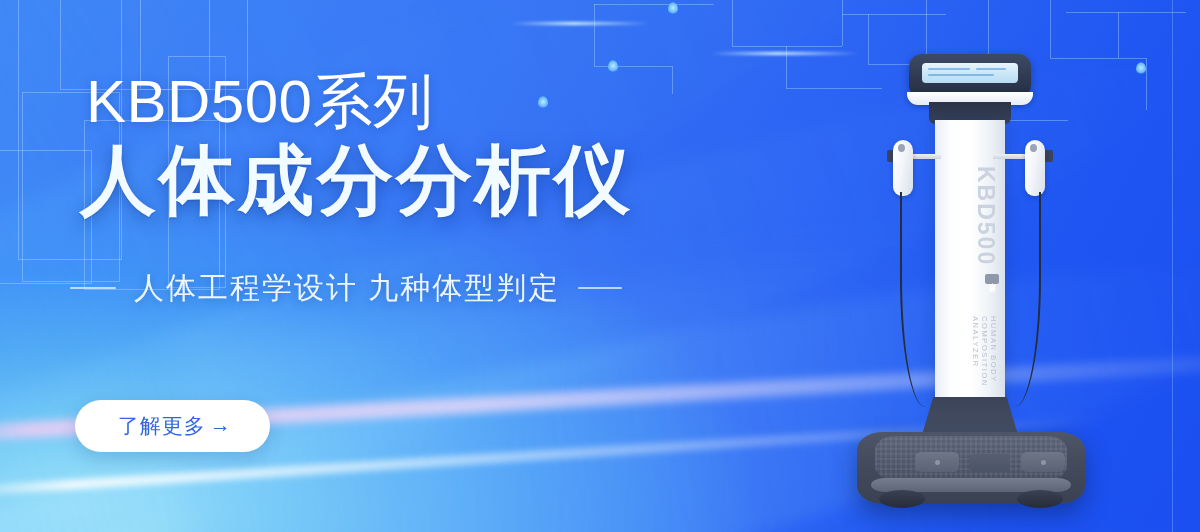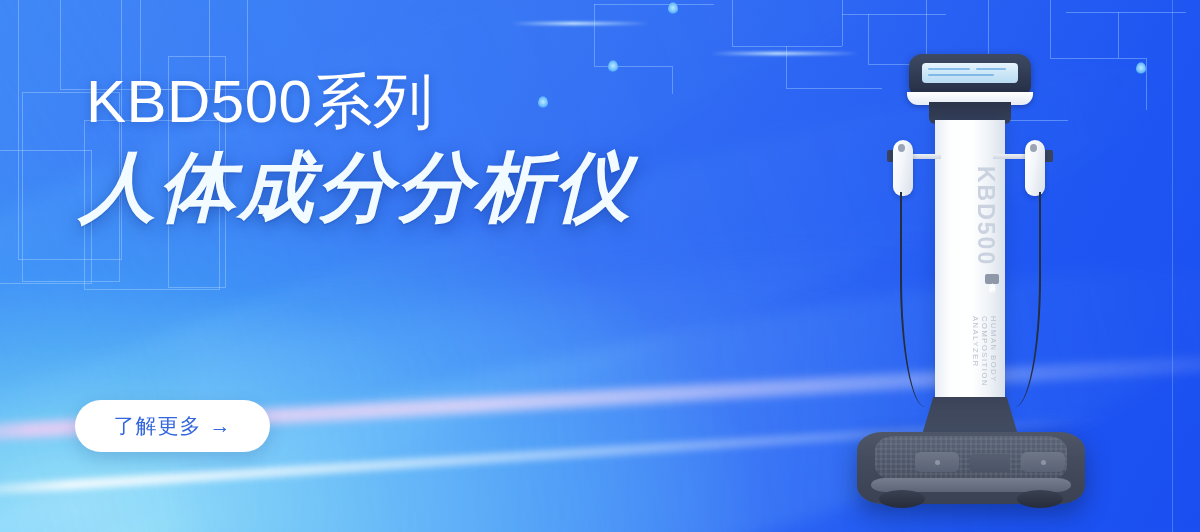--- a/index.html
+++ b/index.html
@@ -91,25 +91,24 @@
   .content{ position:absolute; left:0; top:0; width:700px; height:532px; }
 
   .eyebrow{
     position:absolute; left:86px; top:70px;
     font-size:60px; line-height:1.08; color:#ffffff;
     letter-spacing:.5px; font-weight:400;
     text-shadow:0 2px 10px rgba(20,60,150,.35);
     white-space:nowrap;
   }
   .headline{
-    position:absolute; left:80px; top:146px;
+    position:absolute; left:80px; top:139px;
     font-size:76px; line-height:1.08; font-weight:700;
     color:#f2fbff; letter-spacing:3px; white-space:nowrap;
     text-shadow:0 4px 16px rgba(18,58,150,.55), 0 1px 2px rgba(18,58,150,.35);
-    font-style:italic;
   }
 
   .subwrap{
     position:absolute; left:70px; top:266px;
     width:600px; height:44px;
     display:flex; align-items:center; gap:18px;
   }
   .dash{
     height:2px; background:rgba(226,240,255,.78); border-radius:2px; flex:0 0 auto;
   }
@@ -124,21 +123,21 @@
   .cta{
     position:absolute; left:75px; top:400px;
     width:195px; height:52px;
     background:#ffffff; border-radius:26px; border:0;
     display:flex; align-items:center; justify-content:center;
     gap:8px; cursor:pointer;
     box-shadow:0 6px 18px rgba(12,48,130,.18);
   }
   .cta-label{
     font-size:21px; color:#3366dd; letter-spacing:1px;
-    font-family:Liberation Serif, serif;
+    font-family:Liberation Mono, monospace;
   }
 
   
   .device{ position:absolute; left:845px; top:42px; width:250px; height:490px; }
 
   .dev-head{
     position:absolute; left:64px; top:12px; width:122px; height:44px;
     background:linear-gradient(180deg,#3e4a63 0%, #2f3a52 55%, #232c41 100%);
     border-radius:13px;
     box-shadow:0 3px 8px rgba(10,30,80,.45);
@@ -343,20 +342,25 @@
 
     <div class="edge-seam"></div>
   </div>
 
   <div class="content">
 
     <div class="eyebrow">KBD500系列</div>
 
     <h1 class="headline">人体成分分析仪</h1>
 
+    <div class="subwrap">
+      <span class="dash dash-l"></span>
+      <span class="subtitle">人体工程学设计  九种体型判定</span>
+      <span class="dash dash-r"></span>
+    </div>
 
     <button class="cta">
       <span class="cta-label">了解更多</span>
       <span class="cta-label">→</span>
     </button>
   </div>
 
   <div class="device">
 
     <div class="dev-head">

